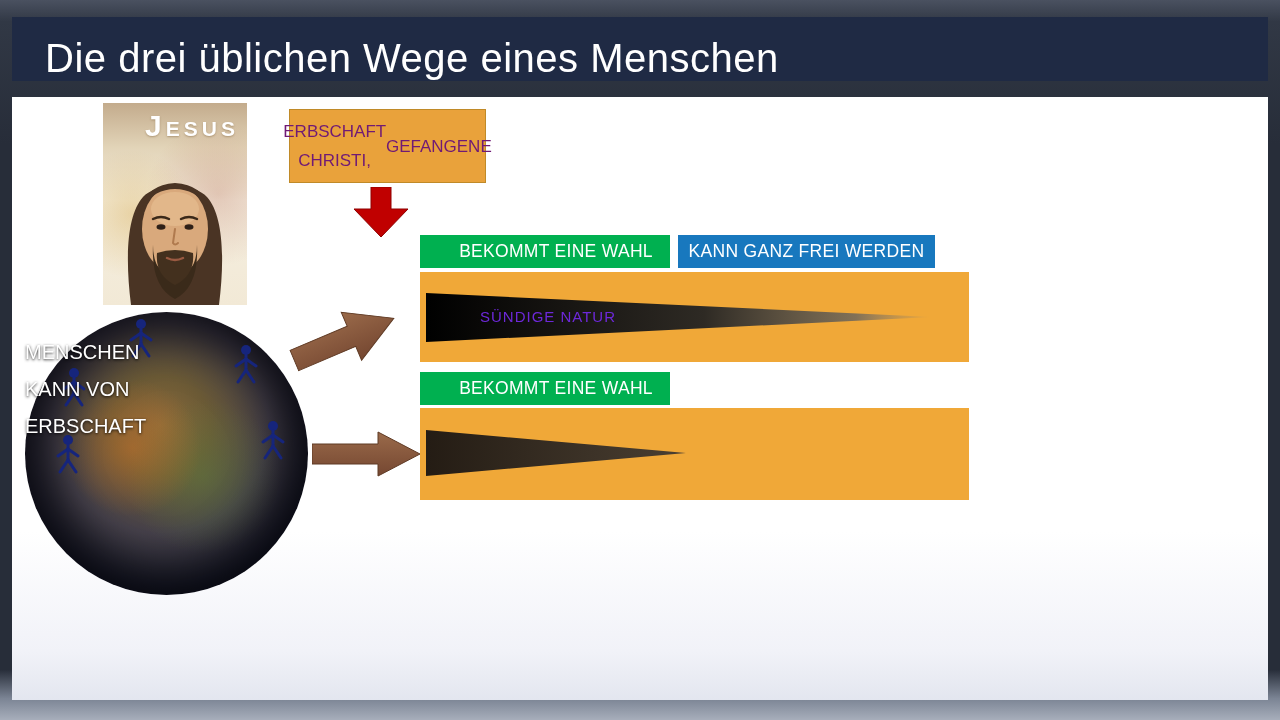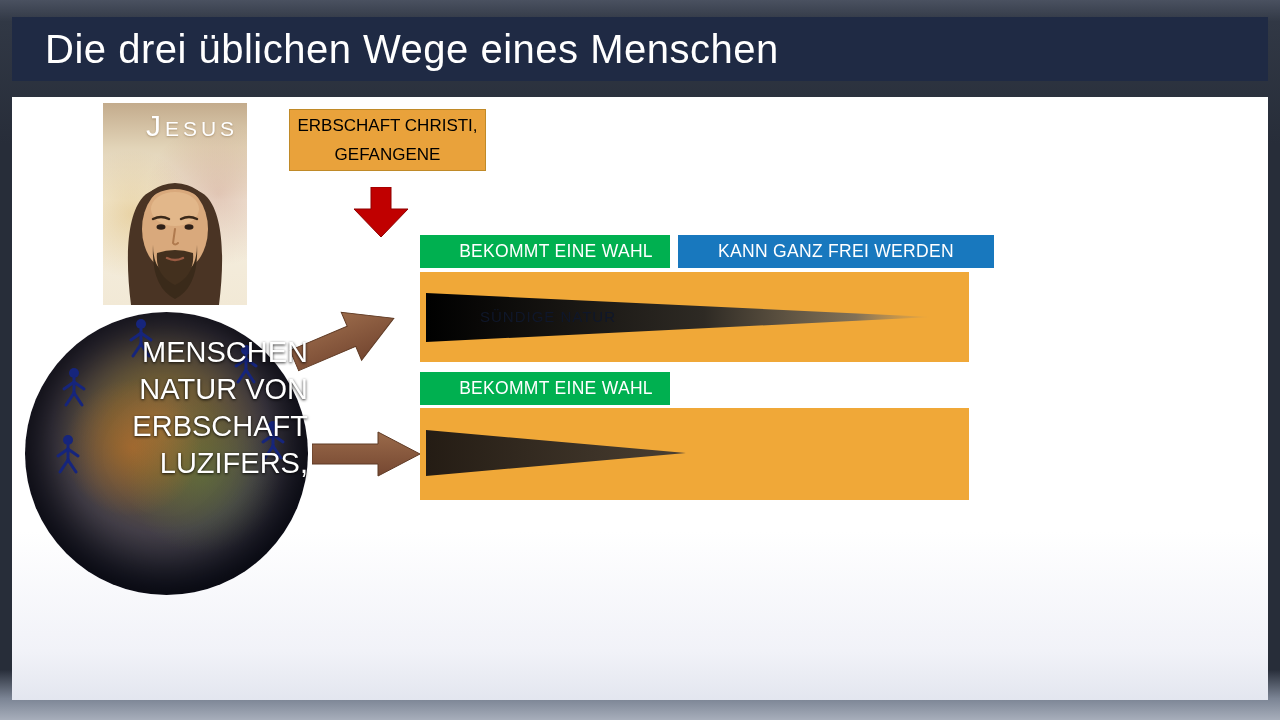--- a/index.html
+++ b/index.html
@@ -10,82 +10,82 @@
     background:linear-gradient(180deg,#4a5160 0%,#313845 3%,#272d39 20%,#272d39 93%,#7b8494 97%,#a7aebb 100%);
   }
   
   .slide-white{
     position:absolute;left:12px;right:12px;top:97px;bottom:20px;
     background:linear-gradient(180deg,#ffffff 0%,#ffffff 72%,#f1f2f8 92%,#e3e6ef 100%);
   }
   
   .title-bar{
     position:absolute;left:12px;right:12px;top:17px;height:64px;
-    background:#1f2a44;display:flex;align-items:center;
+    background:#1f2a44;display:flex;align-items:flex-end;
   }
   .title-bar h1{
     margin:0;padding:0 0 0 33px;color:#ffffff;font-size:40px;font-weight:400;letter-spacing:0.5px;
   }
   
   .jesus{
     position:absolute;left:103px;top:103px;width:144px;height:202px;
     background:
       radial-gradient(circle at 20% 55%, rgba(210,160,60,0.35) 0%, rgba(210,160,60,0) 40%),
       radial-gradient(circle at 80% 45%, rgba(160,60,40,0.22) 0%, rgba(160,60,40,0) 45%),
       linear-gradient(180deg,#c3ab8c 0%,#e2d4b8 22%,#f5efe0 48%,#f2e9d6 100%);
     overflow:hidden;
   }
   .jesus-caption{
     position:absolute;top:6px;left:0;right:0;text-align:center;
-    color:#ffffff;font-variant:small-caps;font-weight:normal;font-size:30px;letter-spacing:4px;
+    color:#ffffff;font-variant:small-caps;font-weight:bold;font-size:30px;letter-spacing:4px;
     text-shadow:0 1px 2px rgba(120,90,50,0.45);
     padding-left:34px;
   }
   .jesus-face{position:absolute;left:0;bottom:0;width:144px;height:160px;}
   
   .erb-box{
-    position:absolute;left:289px;top:109px;width:197px;height:62px;
+    position:absolute;left:289px;top:109px;width:197px;height:74px;
     background:#e9a23b;border:1px solid #c08a28;
-    display:flex;flex-direction:column;align-items:center;justify-content:center;
-    color:#000000;font-size:17px;line-height:29px;text-align:center;
+    display:flex;flex-direction:row;align-items:center;justify-content:center;
+    color:#701a75;font-size:17px;line-height:29px;text-align:center;
   }
   .red-arrow{position:absolute;left:350px;top:187px;}
   
   .lbl{
     position:absolute;height:33px;display:flex;align-items:center;justify-content:center;
     color:#ffffff;font-size:17.5px;letter-spacing:0.3px;
   }
   .lbl-green{background:#00b050;padding-left:22px;}
   .lbl-blue{background:#1878be;}
   .lbl-g1{left:420px;top:235px;width:250px;}
-  .lbl-b1{left:678px;top:235px;width:316px;}
+  .lbl-b1{left:678px;top:235px;width:257px;}
   .lbl-g2{left:420px;top:372px;width:250px;}
   .bar{position:absolute;left:420px;width:549px;background:#f0a838;}
   .bar1{top:272px;height:90px;}
   .bar2{top:408px;height:92px;}
   .bar svg{position:absolute;left:0;top:0;}
   .wedge-label{
     position:absolute;left:28px;top:36px;width:200px;text-align:center;
-    color:#0f172a;font-size:15px;letter-spacing:1px;
+    color:#6d28d9;font-size:15px;letter-spacing:1px;
   }
   
   .brown-arrow-up{position:absolute;left:289px;top:311px;width:112px;height:56px;transform:rotate(-23deg);}
   .brown-arrow-right{position:absolute;left:312px;top:431px;width:110px;height:46px;}
   
   .globe{
     position:absolute;left:25px;top:312px;width:283px;height:283px;border-radius:50%;
     background:
       radial-gradient(circle at 38% 48%, rgba(205,115,40,0.50) 0%, rgba(205,115,40,0) 30%),
       radial-gradient(circle at 63% 58%, rgba(95,125,60,0.50) 0%, rgba(95,125,60,0) 32%),
       radial-gradient(circle at 48% 40%, #8a6a3a 0%, #6b5a36 22%, #46414b 48%, #20222e 72%, #0b0c13 96%);
     box-shadow:inset 0 0 45px 22px rgba(0,0,8,0.75);
   }
   .globe-text{
-    position:absolute;left:0;right:0;top:22px;text-align:right;
-    color:#ffffff;font-size:29px;line-height:37px;
+    position:absolute;left:0;right:0;top:22px;text-align:left;
+    color:#ffffff;font-size:20px;line-height:37px;
     text-shadow:0 1px 3px rgba(0,0,0,0.85);
   }
   .globe-text .u{text-decoration:underline;text-underline-offset:4px;}
   .stickman{position:absolute;}
 </style>
 </head>
 <body>
 
 <div class="stage">
 
@@ -223,19 +223,18 @@
         <circle cx="13" cy="6" r="5" stroke="none"></circle>
           <line x1="13" y1="11" x2="13" y2="26"></line>
           <line x1="13" y1="15" x2="3" y2="22"></line>
           <line x1="13" y1="15" x2="23" y2="22"></line>
           <line x1="13" y1="26" x2="5" y2="38"></line>
           <line x1="13" y1="26" x2="21" y2="38"></line>
       </g>
     </svg>
     <div class="globe-text">
       <div>MENSCHEN</div>
-      <div>NATUR VON</div>
+      <div>KANN VON</div>
       <div>ERBSCHAFT</div>
-      <div>LUZIFERS,</div>
     </div>
   </div>
 
 </div>
 
 </body></html>

